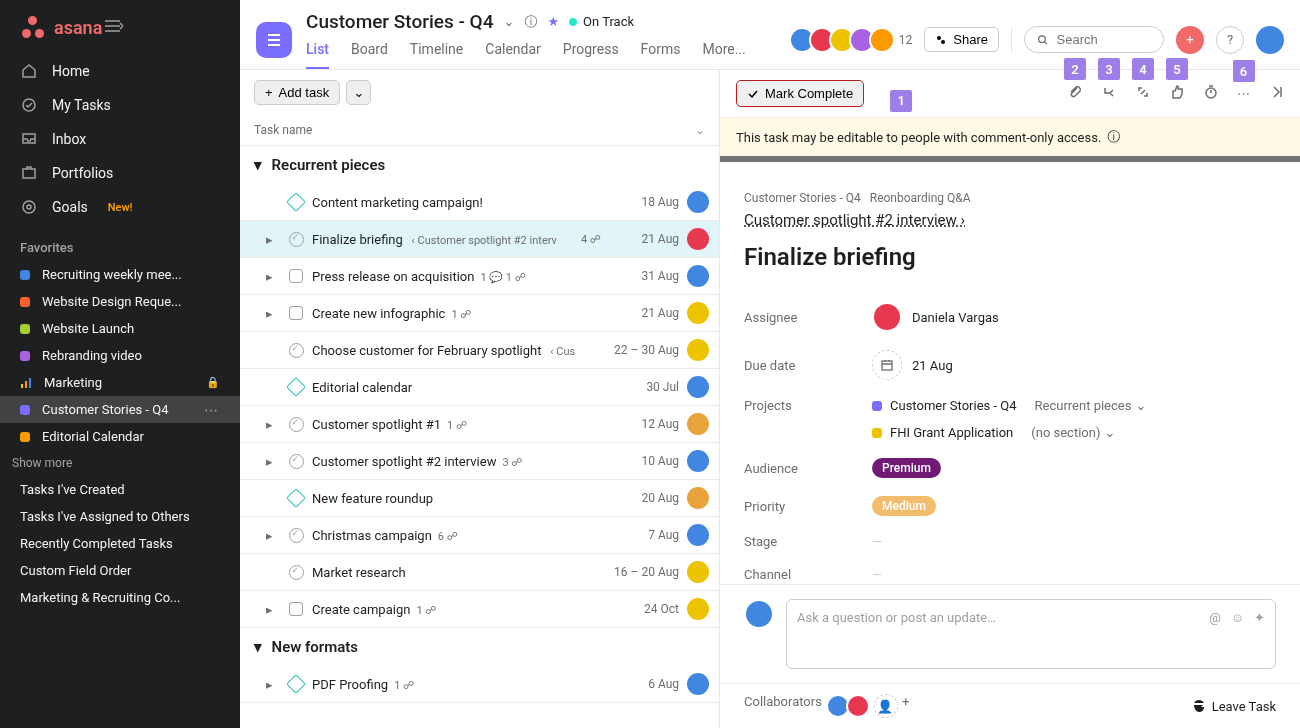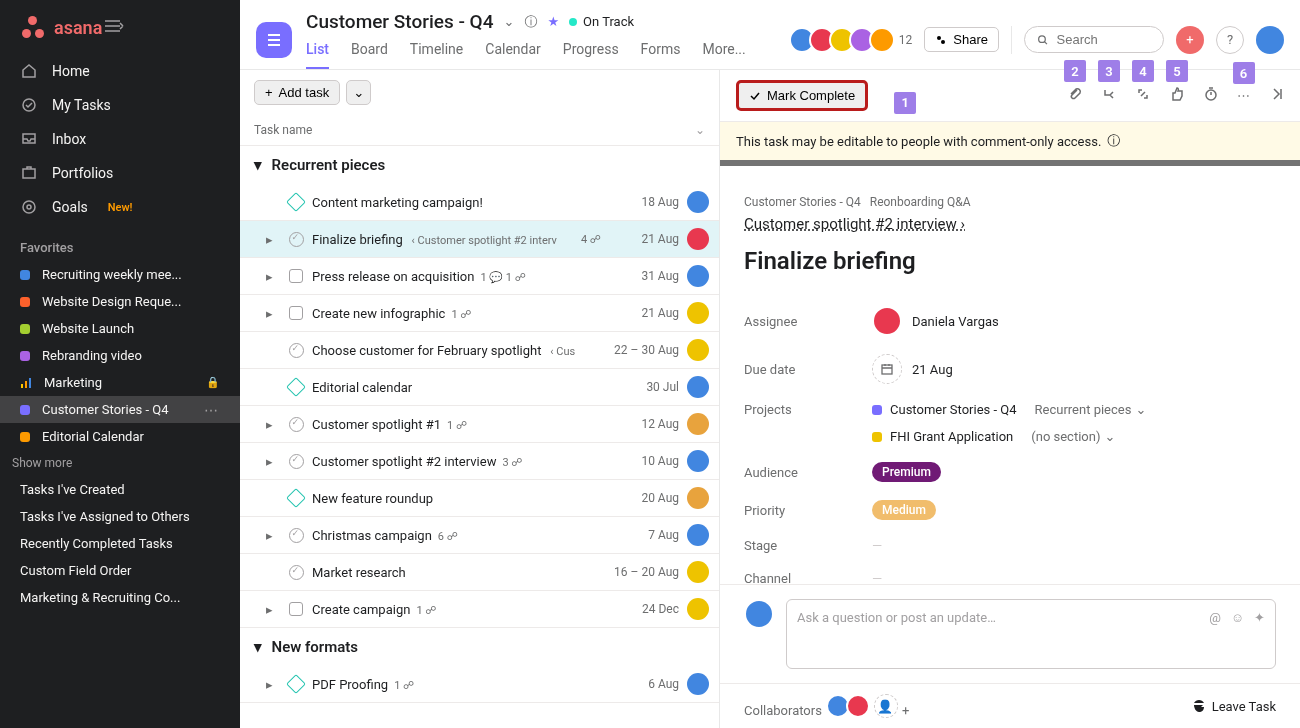--- a/index.html
+++ b/index.html
@@ -72,21 +72,21 @@
 .check-circle { width:15px; height:15px; border:1.5px solid #a2a0a2; border-radius:50%; position:relative; }
 .check-circle::after { content:"✓"; position:absolute; font-size:9px; top:-1px; left:2px; color:#a2a0a2; }
 .approval-box { width:14px; height:14px; border:1.5px solid #a2a0a2; border-radius:3px; position:relative; }
 .task-name { flex:1; overflow:hidden; text-overflow:ellipsis; }
 .task-meta { font-size:11px; color:#6d6e6f; display:flex; align-items:center; gap:4px; }
 .task-date { font-size:12px; color:#6d6e6f; width:70px; text-align:right; flex-shrink:0; }
 .task-avatar { width:22px; height:22px; border-radius:50%; flex-shrink:0; }
 
 .detail-pane { flex:1; display:flex; flex-direction:column; min-width:0; position:relative; }
 .detail-toolbar { display:flex; align-items:center; gap:18px; padding:10px 16px; border-bottom:1px solid #edeae9; }
-.mark-complete { display:flex; align-items:center; gap:6px; border:3px solid #b91c1c; border-radius:5px; padding:5px 10px; font-size:13px; cursor:pointer; }
+.mark-complete { display:flex; align-items:center; gap:6px; border:1px solid #b91c1c; border-radius:5px; padding:5px 10px; font-size:13px; cursor:pointer; }
 .toolbar-icons { margin-left:auto; display:flex; align-items:center; gap:18px; color:#6d6e6f; }
 .tbicon { cursor:pointer; position:relative; }
 .num-badge { position:absolute; top:-26px; left:50%; transform:translateX(-50%); background:#9e7ee8; color:#fff; width:22px; height:22px; display:flex; align-items:center; justify-content:center; font-weight:600; font-size:13px; border-radius:2px; }
 .banner { background:#fffae6; padding:10px 16px; font-size:13px; display:flex; align-items:center; gap:6px; border-bottom:6px solid #737373; }
 .detail-body { flex:1; padding:29px 24px; overflow-y:auto; }
 .crumbs { font-size:12px; color:#6d6e6f; margin-bottom:6px; }
 .parent-link { font-size:15px; text-decoration:underline dotted; color:#1e1f21; margin-bottom:14px; display:inline-block; }
 .detail-title { font-size:24px; font-weight:600; margin-bottom:22px; }
 .field-row { display:flex; align-items:center; padding:9px 0; font-size:13px;gap:8px; }
 .field-label { width:120px; color:#6d6e6f; }
@@ -99,21 +99,21 @@
 .pill { padding:3px 10px; border-radius:10px; font-size:12px; color:#fff; font-weight:500; }
 .pill-teal { background:#701a75; }
 .pill-ylw { background:#f1bd6c; }
 .empty { color:#cfcbcb; }
 
 .comment-area { border-top:1px solid #edeae9; padding:14px 24px; }
 .comment-box { display:flex; gap:12px; }
 .comment-input { flex:1; border:1px solid #cfcbcb; border-radius:6px; padding:10px; min-height:70px; position:relative; font-size:13px; color:#a2a0a2; }
 .comment-icons { position:absolute; top:10px; right:10px; display:flex; gap:10px; color:#a2a0a2; }
 .collab-row { display:flex; align-items:center; justify-content:space-between; padding:10px 24px; font-size:13px; border-top:1px solid #edeae9; }
-.collab-left { display:flex; align-items:flex-end; gap:4px; color:#6d6e6f; }
+.collab-left { display:flex; align-items:flex-start; gap:4px; color:#6d6e6f; }
 .leave-task { display:flex; align-items:center; gap:6px; color:#1e1f21; cursor:pointer; }
 .add-collab { width:24px; height:24px; border:1px dashed #cfcbcb; border-radius:50%; display:flex; align-items:center; justify-content:center; color:#a2a0a2; }
 </style>
 </head>
 <body>
 
 <div class="app">
   <aside class="sidebar">
     <div class="logo-row">
       <div class="logo">
@@ -406,21 +406,21 @@
                 <span class="task-date">16 – 20 Aug</span>
                 <span class="task-avatar" style="background:#eec300"></span>
               </div>
               <div class="task-row">
                 <span class="expand">▸</span>
                 <span class="check-icon">
                   <span class="approval-box"></span>
                 </span>
                 <span class="task-name">Create campaign<span class="task-meta" style="display:inline;margin-left:6px">1 ☍</span></span>
                 <span class="task-meta"></span>
-                <span class="task-date">24 Dec</span>
+                <span class="task-date">24 Oct</span>
                 <span class="task-avatar" style="background:#eec300"></span>
               </div>
             </div>
           <div class="section-row">
               <span>▾</span>
               <span>New formats</span>
             </div>
           <div id="task-rows2">
               <div class="task-row">
                 <span class="expand">▸</span>

